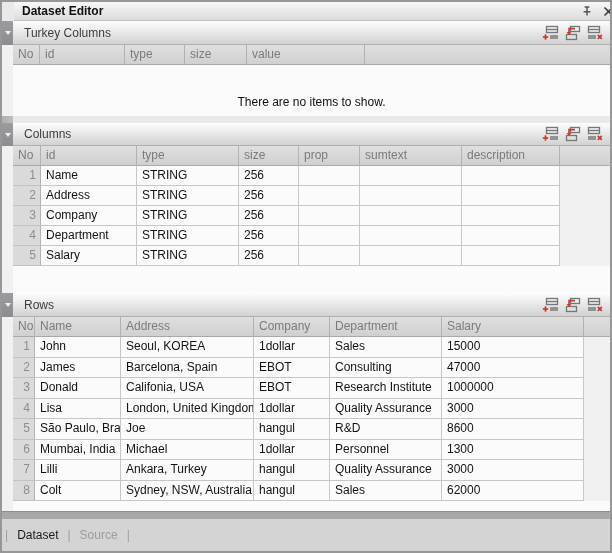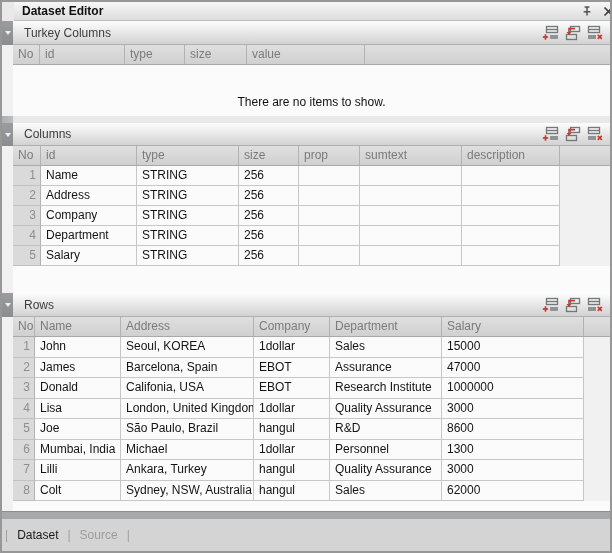--- a/index.html
+++ b/index.html
@@ -348,43 +348,43 @@
             <div class="cell">Seoul, KOREA</div>
             <div class="cell">1dollar</div>
             <div class="cell">Sales</div>
             <div class="cell">15000</div>
           </div>
           <div class="grid-row">
             <div class="cell nocell">2</div>
             <div class="cell">James</div>
             <div class="cell">Barcelona, Spain</div>
             <div class="cell">EBOT</div>
-            <div class="cell">Assurance</div>
+            <div class="cell">Consulting</div>
             <div class="cell">47000</div>
           </div>
           <div class="grid-row">
             <div class="cell nocell">3</div>
             <div class="cell">Donald</div>
             <div class="cell">Califonia, USA</div>
             <div class="cell">EBOT</div>
             <div class="cell">Research Institute</div>
             <div class="cell">1000000</div>
           </div>
           <div class="grid-row">
             <div class="cell nocell">4</div>
             <div class="cell">Lisa</div>
             <div class="cell">London, United Kingdom</div>
             <div class="cell">1dollar</div>
             <div class="cell">Quality Assurance</div>
             <div class="cell">3000</div>
           </div>
           <div class="grid-row">
             <div class="cell nocell">5</div>
+            <div class="cell">São Paulo, Brazil</div>
             <div class="cell">Joe</div>
-            <div class="cell">São Paulo, Brazil</div>
             <div class="cell">hangul</div>
             <div class="cell">R&amp;D</div>
             <div class="cell">8600</div>
           </div>
           <div class="grid-row">
             <div class="cell nocell">6</div>
             <div class="cell">Mumbai, India</div>
             <div class="cell">Michael</div>
             <div class="cell">1dollar</div>
             <div class="cell">Personnel</div>

